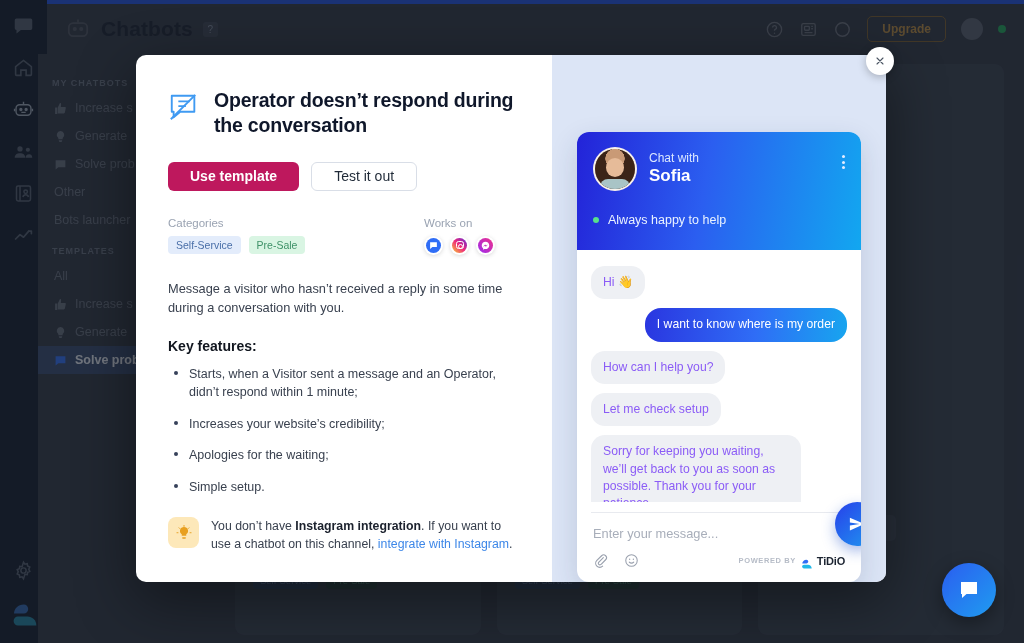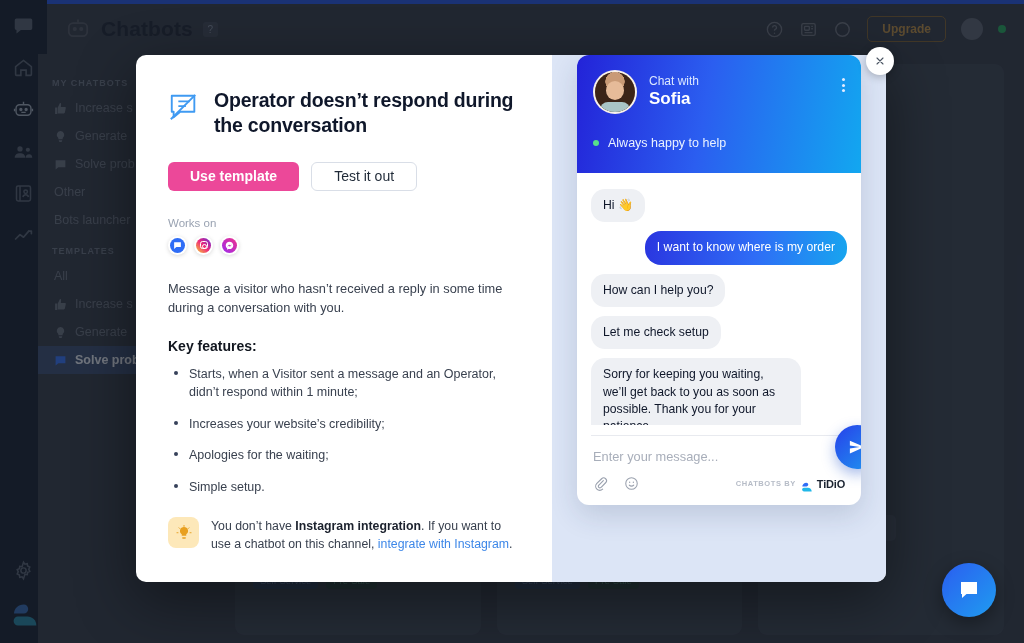--- a/index.html
+++ b/index.html
@@ -102,21 +102,21 @@
 
   
   .m-left { width:416px; padding:33px 32px 0 32px; overflow:hidden; position:relative; }
 
   .m-head { display:flex; gap:14px; align-items:flex-start; }
   .m-head-icon { width:32px; height:30px; flex:none; margin-top:4px; }
   .m-title { font-size:19.5px; line-height:1.28; font-weight:700; color:#0f172a; letter-spacing:-.2px; }
 
   .m-buttons { display:flex; gap:12px; margin-top:24px; }
   .btn-primary {
-    background:#ec4899; color:#fff; border:none; border-radius:6px;
+    background:#be185d; color:#fff; border:none; border-radius:6px;
     font-size:14px; font-weight:600; padding:0 22px; height:29px; cursor:pointer;
     font-family:inherit;
   }
   .btn-ghost {
     background:#fff; color:#1f2937; border:1px solid #d9dee7; border-radius:6px;
     font-size:14px; font-weight:500; padding:0 22px; height:29px; cursor:pointer;
     font-family:inherit;
   }
 
   .m-meta { display:flex; margin-top:26px; }
@@ -161,21 +161,21 @@
     display:flex; align-items:center; justify-content:center;
   }
   .notice-ico svg { width:16px; height:16px; }
   .notice-txt { font-size:12.3px; line-height:1.46; color:#39414f; padding-top:1px; }
   .notice-txt b { font-weight:700; color:#1b212d; }
   .notice-txt a { color:#3d87e8; text-decoration:none; }
 
   
   .m-right {
     width:334px; background:#dce5f6; position:relative;
-    display:flex; align-items:flex-start; justify-content:center;
+    display:flex; align-items:flex-end; justify-content:center;
   }
 
   .widget {
     width:284px; height:450px; background:#fff; border-radius:12px;
     box-shadow:0 10px 28px rgba(30,50,90,.16);
     display:flex; flex-direction:column; overflow:hidden; position:relative;
   }
   .w-head {
     background:linear-gradient(100deg,#2323d8 0%,#2b5ef0 45%,#12a7f0 100%);
     padding:15px 16px 0 16px; height:118px; position:relative; flex:none;
@@ -193,21 +193,21 @@
   .w-kebab { margin-left:auto; display:flex; flex-direction:column; gap:2.5px; align-self:flex-start; margin-top:8px; cursor:pointer; }
   .w-kebab i { width:3px; height:3px; border-radius:50%; background:#e2ecff; display:block; }
   .w-status { display:flex; align-items:center; gap:9px; margin-top:22px; }
   .w-status .dot { width:6px; height:6px; border-radius:50%; background:#57e08b; }
   .w-status span { font-size:12.5px; color:#eaf2ff; }
 
   .w-body { flex:1; padding:16px 14px 0 14px; overflow:hidden; display:flex; flex-direction:column; gap:9px; }
   .bub {
     max-width:74%; font-size:12.2px; line-height:1.42; padding:8px 12px; border-radius:14px;
   }
-  .bub.in { background:#eef0f4; color:#0f172a; align-self:flex-start; }
+  .bub.in { background:#eef0f4; color:#8b5cf6; align-self:flex-start; }
   .bub.in.wide { max-width:82%; }
   .bub.out {
     align-self:flex-end; color:#fff; max-width:82%;
     background:linear-gradient(95deg,#2a36e0 0%,#2f6df6 55%,#17a5ef 100%);
     border-radius:16px;
   }
 
   .w-divider { height:1px; background:#e8eaef; margin:10px 14px 0; }
   .w-input { padding:13px 16px 0; font-size:12.8px; color:#a8aeba; }
   .w-foot { display:flex; align-items:center; padding:12px 16px 14px; margin-top:auto; }
@@ -449,20 +449,27 @@
         </div>
         <div class="m-title">Operator doesn’t respond during the conversation</div>
       </div>
 
       <div class="m-buttons">
         <button class="btn-primary">Use template</button>
         <button class="btn-ghost">Test it out</button>
       </div>
 
       <div class="m-meta">
+        <div class="meta-cat">
+          <div class="meta-lbl">Categories</div>
+          <div class="tag-row">
+            <span class="tag self">Self-Service</span>
+            <span class="tag pre">Pre-Sale</span>
+          </div>
+        </div>
         <div class="meta-works">
           <div class="meta-lbl">Works on</div>
           <div class="chan-row">
             <span class="chan chan-tidio">
               <span class="inner">
                   <svg viewBox="0 0 24 24">
                     <path d="M3 3h18v13H9l-6 5v-5H3z"></path>
                   </svg>
                 </span>
             </span>
@@ -551,21 +558,21 @@
           </span>
           <span class="w-foot-ico">
             <svg viewBox="0 0 24 24" fill="none" stroke="currentColor" stroke-width="1.7">
                 <circle cx="12" cy="12" r="9.2"></circle>
                 <circle cx="9" cy="10" r="1.1" fill="currentColor" stroke="none"></circle>
                 <circle cx="15" cy="10" r="1.1" fill="currentColor" stroke="none"></circle>
                 <path d="M8.4 14.6c1 1.1 2.2 1.6 3.6 1.6s2.6-.5 3.6-1.6" stroke-linecap="round"></path>
               </svg>
           </span>
           <span class="w-powered">
-            <span class="pb">CHATBOTS BY</span>
+            <span class="pb">POWERED BY</span>
             <span class="tidio-mark">
               <svg viewBox="0 0 26 24">
                   <path d="M3 11C3 5.5 7.3 1.5 12.8 1.5c2.4 0 4.4 2 4.4 4.5s-2 4.5-4.4 4.5H3z" fill="#2f6df6"></path>
                   <path d="M7 22.5c-2.4 0-4.4-2-4.4-4.5s2-4.5 4.4-4.5h9.3c5 0 9 3.9 9 8.8v.2z" fill="#20b7e8"></path>
                 </svg>
             </span>
             <span class="tidio-name">TiDiO</span>
           </span>
         </div>
 

